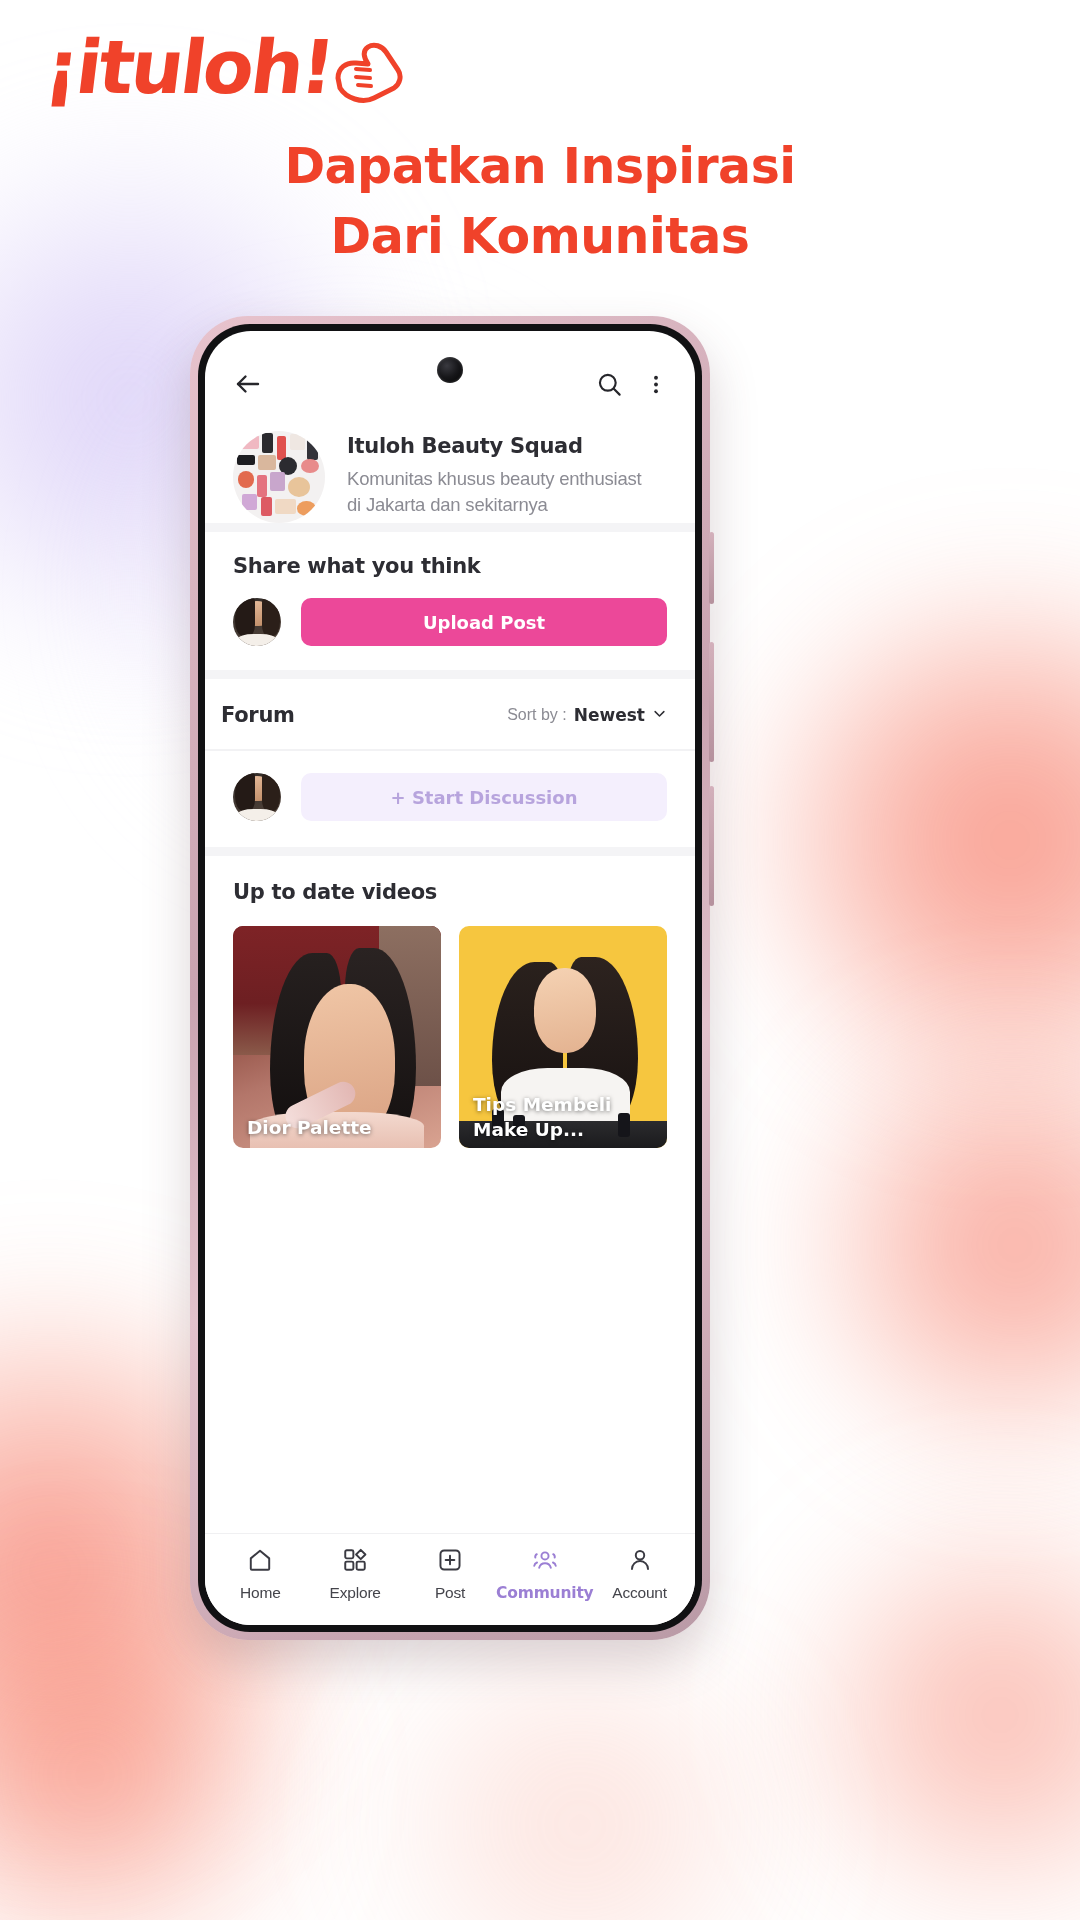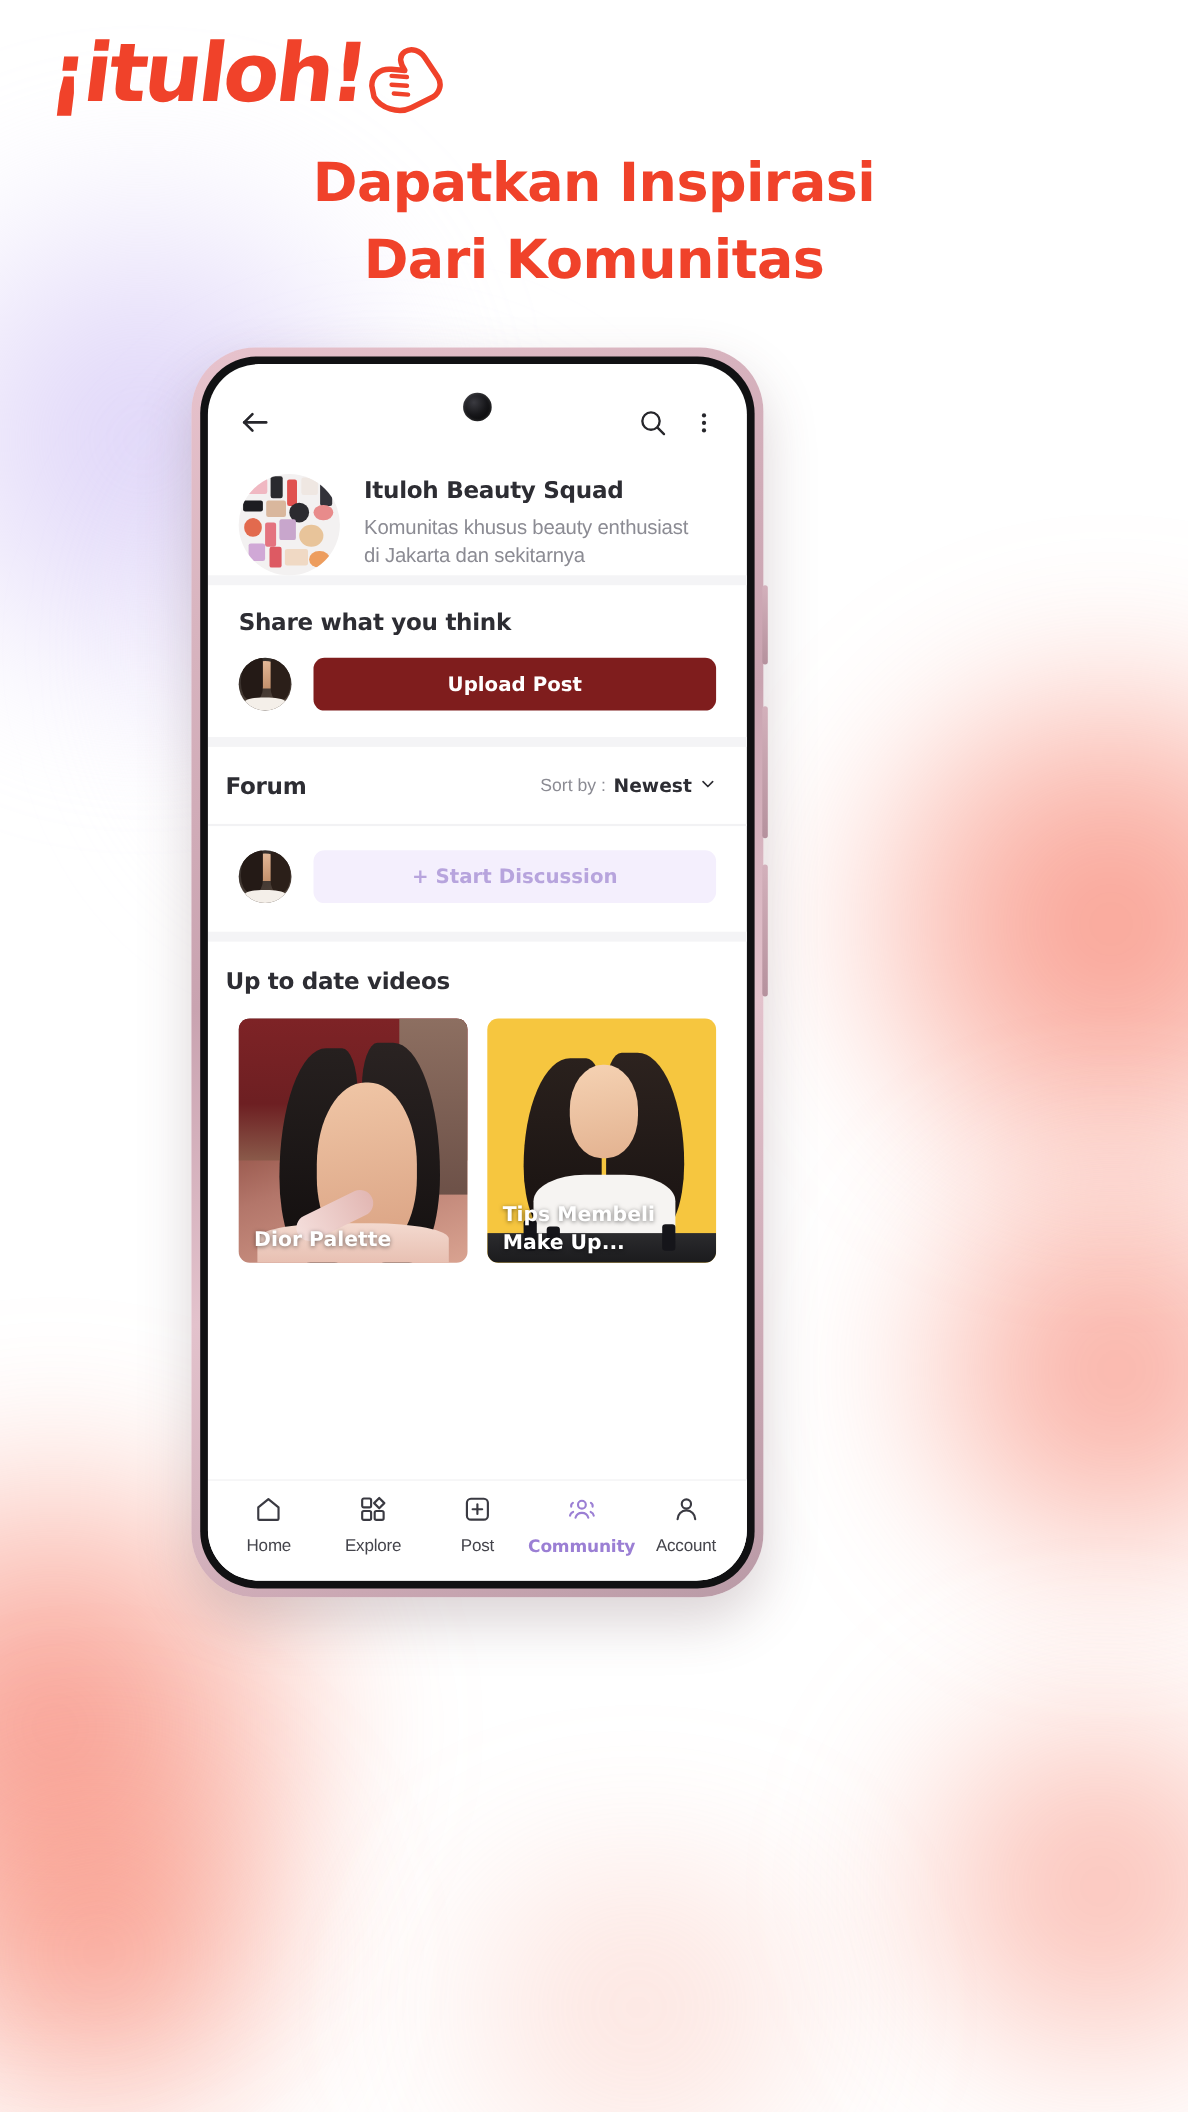--- a/index.html
+++ b/index.html
@@ -74,22 +74,22 @@
     font-weight:700;
     font-size:49px;
     line-height:1.42;
     letter-spacing:-0.5px;
     color:#F0422A;
   }
   .headline span { display:block; }
 
   
   .phone {
-    position:absolute; left:174px; top:316px;
-    width:520px; height:1136px;
+    position:absolute; left:190px; top:316px;
+    width:520px; height:1324px;
     border-radius:58px;
     background:linear-gradient(150deg,#e8c3cd 0%, #d8b4bf 18%, #c9a3b0 42%, #e3c2cc 62%, #caa7b3 85%, #b99aa6 100%);
     padding:8px;
     box-shadow:0 22px 48px rgba(90,60,70,.22);
   }
   .phone-inner {
     width:100%; height:100%;
     border-radius:52px;
     background:#111113;
     padding:7px;
@@ -188,21 +188,21 @@
     letter-spacing:-0.3px;
   }
   .share-row { display:flex; align-items:center; gap:20px; margin-top:20px; }
   .user-av {
     width:48px; height:48px; border-radius:50%; flex:0 0 48px;
     overflow:hidden; position:relative;
     background:linear-gradient(160deg,#2f2a28,#55463c);
   }
   .upload-btn {
     flex:1; height:48px; border-radius:10px;
-    background:#7f1d1d;
+    background:#ec4899;
     display:flex; align-items:center; justify-content:center;
     font-family:"DejaVu Sans", sans-serif;
     font-weight:700; font-size:18px; color:#ffffff;
     cursor:pointer;
   }
 
   
   .forum-head {
     display:flex; align-items:center; justify-content:space-between;
     padding:24px 28px 22px 16px;
@@ -218,21 +218,21 @@
   .discussion-btn {
     flex:1; height:48px; border-radius:10px;
     background:#f4effd;
     display:flex; align-items:center; justify-content:center;
     font-family:"DejaVu Sans", sans-serif;
     font-weight:700; font-size:18px; color:#b7a4dd;
     cursor:pointer;
   }
 
   
-  .videos-head { padding:24px 28px 0 16px; }
+  .videos-head { padding:24px 28px 0 28px; }
   .video-grid { display:flex; gap:18px; padding:22px 28px 0 28px; }
   .video-card {
     position:relative; flex:1; height:222px;
     border-radius:10px; overflow:hidden;
   }
   .vcap {
     position:absolute; left:14px; right:14px; bottom:8px;
     color:#fff; font-family:"DejaVu Sans", sans-serif;
     font-weight:700; font-size:18.5px; line-height:1.32;
     text-shadow:0 1px 4px rgba(0,0,0,.5);

